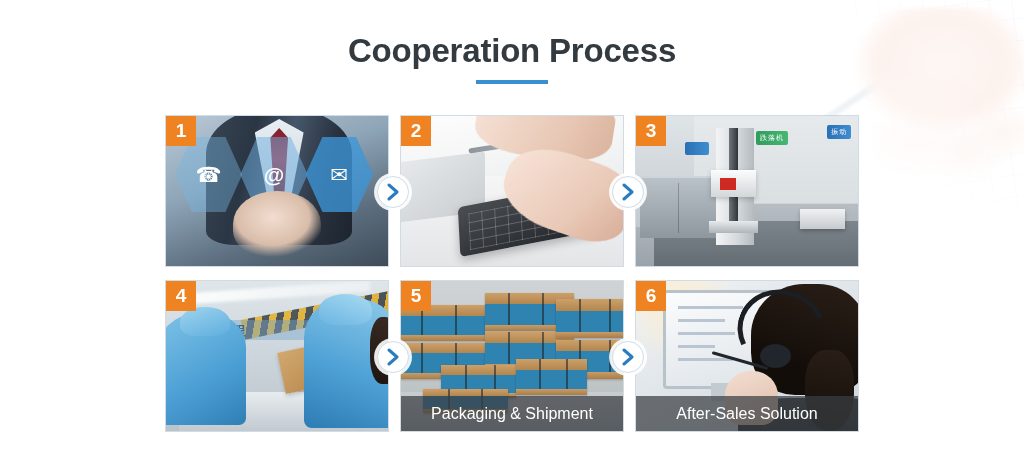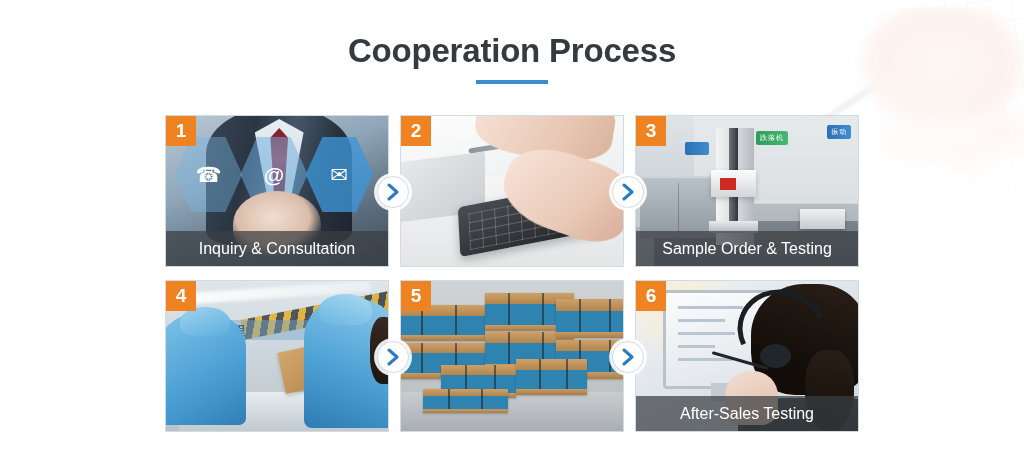--- a/index.html
+++ b/index.html
@@ -291,21 +291,20 @@
       <div class="shirt"></div>
       <div class="tie"></div>
       <div class="hexrow">
         <div class="hex a">☎</div>
         <div class="hex b">@</div>
         <div class="hex c">✉</div>
       </div>
       <div class="hand"></div>
     </div>
     <div class="badge">1</div>
-    <div class="caption">Inquiry &amp; Consultation</div>
     <div class="arrow">
       <svg width="14" height="18" viewBox="0 0 14 18">
           <path d="M3 2 L11 9 L3 16" fill="none" stroke="#2a7cc0" stroke-width="3" stroke-linecap="round" stroke-linejoin="round"></path>
         </svg>
     </div>
   </div>
 
   <div class="card">
     <div class="photo p2">
       <div class="desk"></div>
@@ -334,21 +333,20 @@
       <div class="col"></div>
       <div class="head"></div>
       <div class="screen"></div>
       <div class="base"></div>
       <div class="box"></div>
       <div class="sign s1">跌落机</div>
       <div class="sign s2">振动</div>
       <div class="sign s3"></div>
     </div>
     <div class="badge">3</div>
-    <div class="caption">Sample Order &amp; Testing</div>
   </div>
 
   <div class="card">
     <div class="photo p4">
       <div class="lamp"></div>
       <div class="rail"></div>
       <div class="banner"></div>
       <div class="cn">规程</div>
       <div class="bench"></div>
       <div class="wL">
@@ -402,20 +400,21 @@
       <div class="stack" style="left:52%;top:52%;width:32%;height:24%">
           <div class="band" style="left:32%"></div>
           <div class="band" style="left:70%"></div>
         </div>
       <div class="stack" style="left:10%;top:72%;width:38%;height:16%">
           <div class="band" style="left:30%"></div>
           <div class="band" style="left:68%"></div>
         </div>
     </div>
     <div class="badge">5</div>
+    <div class="caption">Packaging &amp; Shipment</div>
     <div class="arrow">
       <svg width="14" height="18" viewBox="0 0 14 18">
           <path d="M3 2 L11 9 L3 16" fill="none" stroke="#2a7cc0" stroke-width="3" stroke-linecap="round" stroke-linejoin="round"></path>
         </svg>
     </div>
   </div>
 
   <div class="card">
     <div class="photo p6">
       <div class="glow"></div>
@@ -429,16 +428,16 @@
       <div class="stand"></div>
       <div class="shoulder"></div>
       <div class="head"></div>
       <div class="pony"></div>
       <div class="band"></div>
       <div class="ear"></div>
       <div class="mic"></div>
       <div class="hand"></div>
     </div>
     <div class="badge">6</div>
-    <div class="caption">After-Sales Testing</div>
+    <div class="caption">After-Sales Solution</div>
   </div>
 
 </div>
 
 </body></html>

